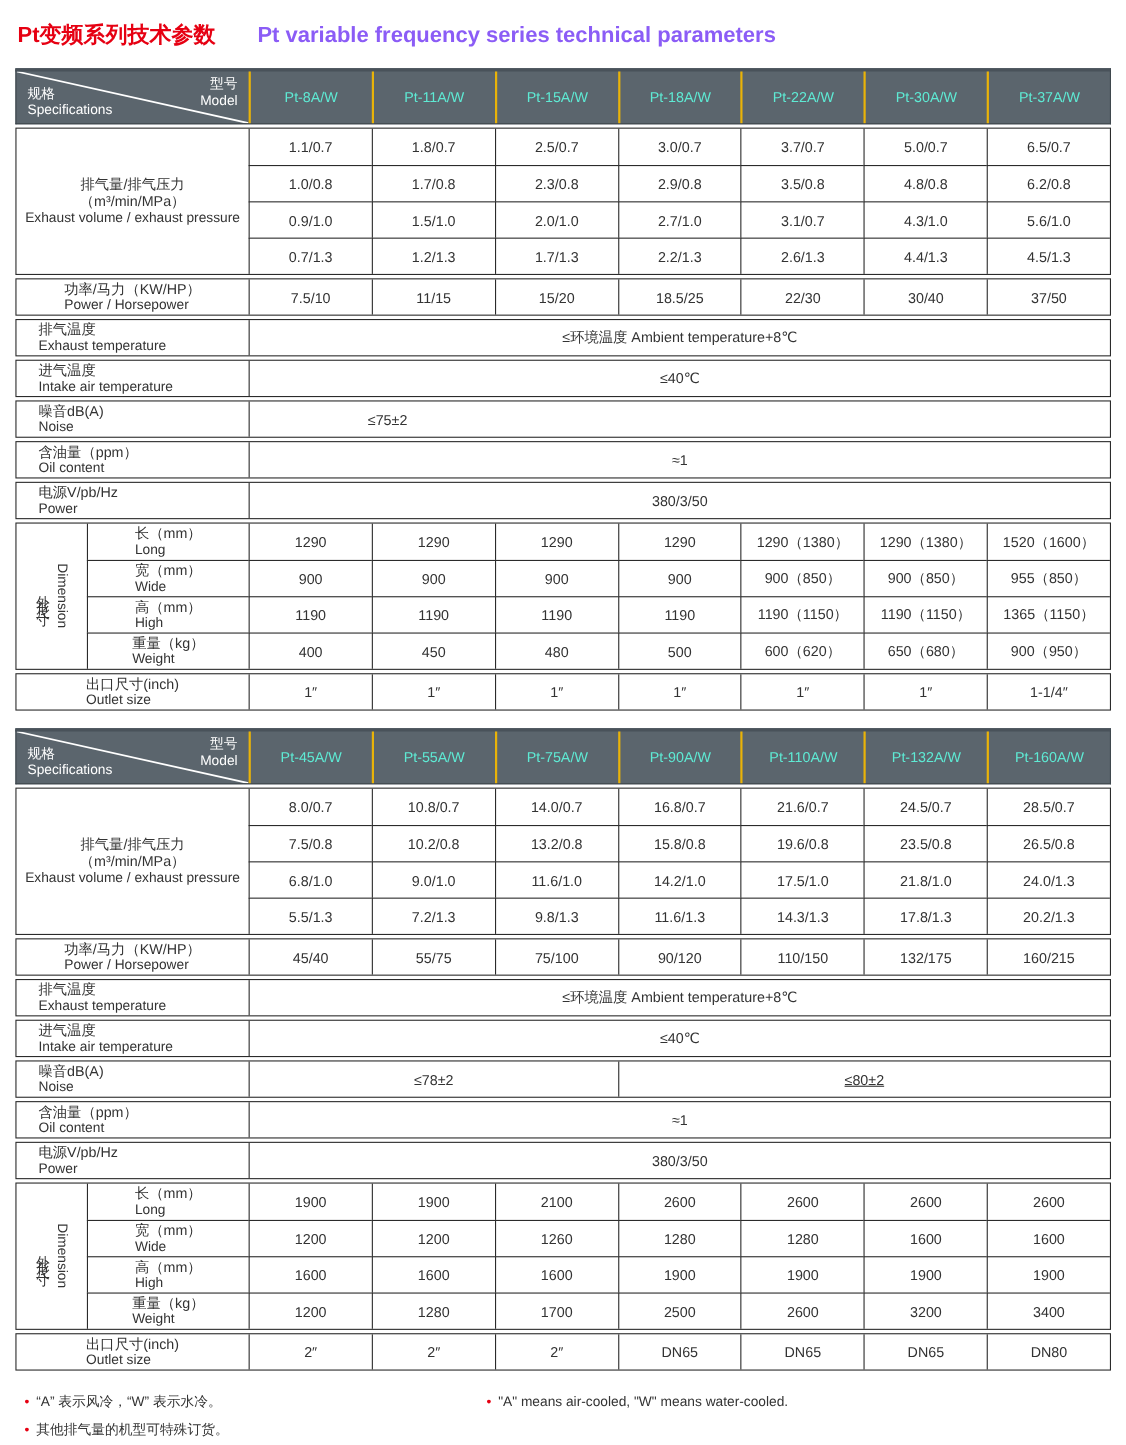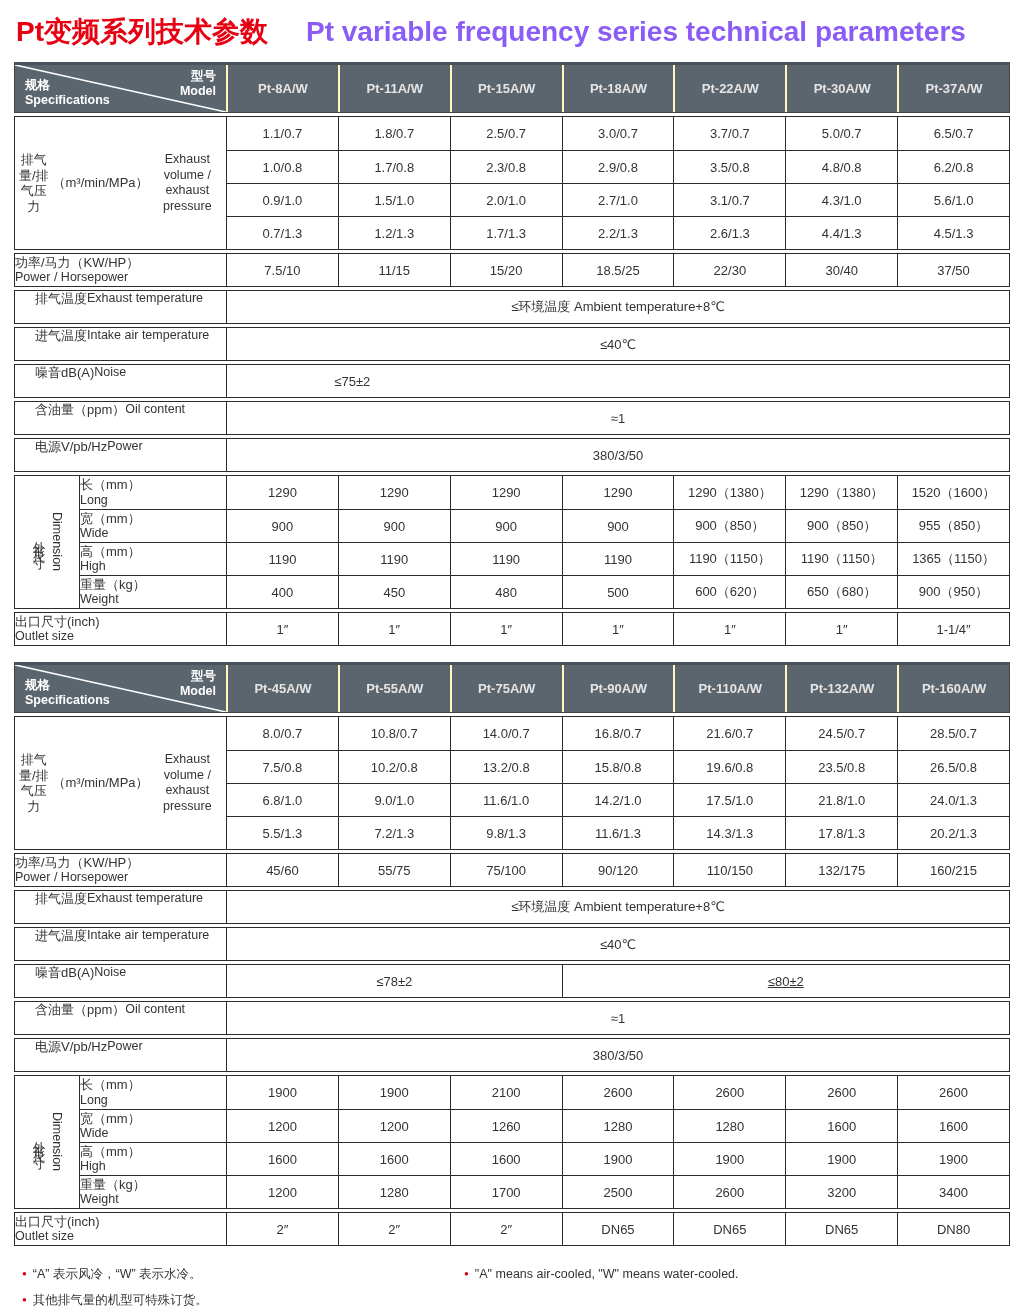--- a/index.html
+++ b/index.html
@@ -1,54 +1,54 @@
 <!DOCTYPE html>
 <html><head>
 <meta charset="utf-8">
 <style>
   html,body{margin:0;padding:0;background:#fff;}
   body{width:1024px;min-height:1314px;font-family:"Liberation Sans","DejaVu Sans",sans-serif;color:#333;}
   .page{width:1024px;box-sizing:border-box;padding:14px 14px 20px 14px;}
 
   
   .title-row{display:flex;align-items:baseline;gap:38px;margin:6px 0 18px 2px;}
-  .title-row h1{font-size:28px;line-height:24px;margin:0;font-weight:bold;text-align:center;}
+  .title-row h1{font-size:20px;line-height:24px;margin:0;font-weight:bold;text-align:center;}
 
   
   .tbl{width:996px;margin-bottom:16px;}
   .sec{display:grid;grid-template-columns:211px repeat(7,1fr);border:1px solid #2b2b2b;background:#fff;margin-top:3px;}
-  .sec.first{margin-top:0;font-weight:bold;}
+  .sec.first{margin-top:0;}
   .sec.dim{grid-template-columns:64px 147px repeat(7,1fr);}
 
   
   .sec.header{background:#5b656d;border-color:#3f474d;border-top:3px solid #49525a;grid-template-rows:47px;}
-  .model-cell{display:flex;align-items:center;justify-content:center;color:#e5e5e5;font-size:13px;border-left:2px solid #fef9c3;}
+  .model-cell{display:flex;align-items:center;justify-content:center;color:#5eead4;font-size:13px;border-left:2px solid #eab308;}
   .corner{position:relative;overflow:hidden;color:#fff;}
   .corner svg{position:absolute;left:0;top:0;width:100%;height:100%;}
   .corner .tr{position:absolute;top:4px;right:10px;text-align:right;font-size:12.5px;line-height:15px;}
   .corner .bl{position:absolute;bottom:4px;left:10px;text-align:left;font-size:12.5px;line-height:15px;}
 
   
   .v{display:flex;align-items:center;justify-content:center;font-size:13px;min-height:32px;}
   .b-l{border-left:1px solid #2b2b2b;}
   .b-t{border-top:1px solid #2b2b2b;}
-  .lab{display:flex;flex-direction:row;font-size:13px;line-height:15.5px;min-height:32px;}
+  .lab{display:flex;flex-direction:column;justify-content:center;font-size:13px;line-height:15.5px;min-height:32px;}
   .lab .en{font-size:12.5px;}
   .lab.left{align-items:flex-start;padding-left:20px;}
   .lab.center{align-items:center;text-align:center;}
   .lab.cblock{align-items:center;}
   .lab.cblock .inner{text-align:left;}
 
   
   .vert{display:flex;flex-direction:row;align-items:center;justify-content:center;gap:3px;}
   .vert span{writing-mode:vertical-rl;font-size:12.5px;}
   .vert .zh{letter-spacing:5px;}
 
   
-  .notes{display:flex;margin:14px 0 0 8px;gap:30px;}
+  .notes{display:flex;margin:14px 0 0 8px;gap:8px;}
   .notes ul{list-style:none;margin:0;padding:0;}
   .notes .col-l{width:412px;flex:0 0 auto;}
   .notes li{font-size:12.5px;line-height:25px;padding-left:13px;text-indent:-13px;}
   .notes li::before{content:"●";font-size:8px;margin-right:6px;position:relative;top:-2px;}
 </style>
 <style>.notes li::before{color:#e60012;}</style></head>
 <body>
 
 <div class="page">
   <div class="title-row">
@@ -296,21 +296,21 @@
         <div class="v b-l b-t">17.8/1.3</div>
         <div class="v b-l b-t">20.2/1.3</div>
       </div>
       <div class="sec ">
         <div class="lab cblock">
           <div class="inner">
             <div class="zh">功率/马力（KW/HP）</div>
             <div class="en">Power / Horsepower</div>
           </div>
         </div>
-        <div class="v b-l">45/60</div>
+        <div class="v b-l">45/40</div>
         <div class="v b-l">55/75</div>
         <div class="v b-l">75/100</div>
         <div class="v b-l">90/120</div>
         <div class="v b-l">110/150</div>
         <div class="v b-l">132/175</div>
         <div class="v b-l">160/215</div>
       </div>
       <div class="sec ">
         <div class="lab left">
           <div class="zh">排气温度</div>

